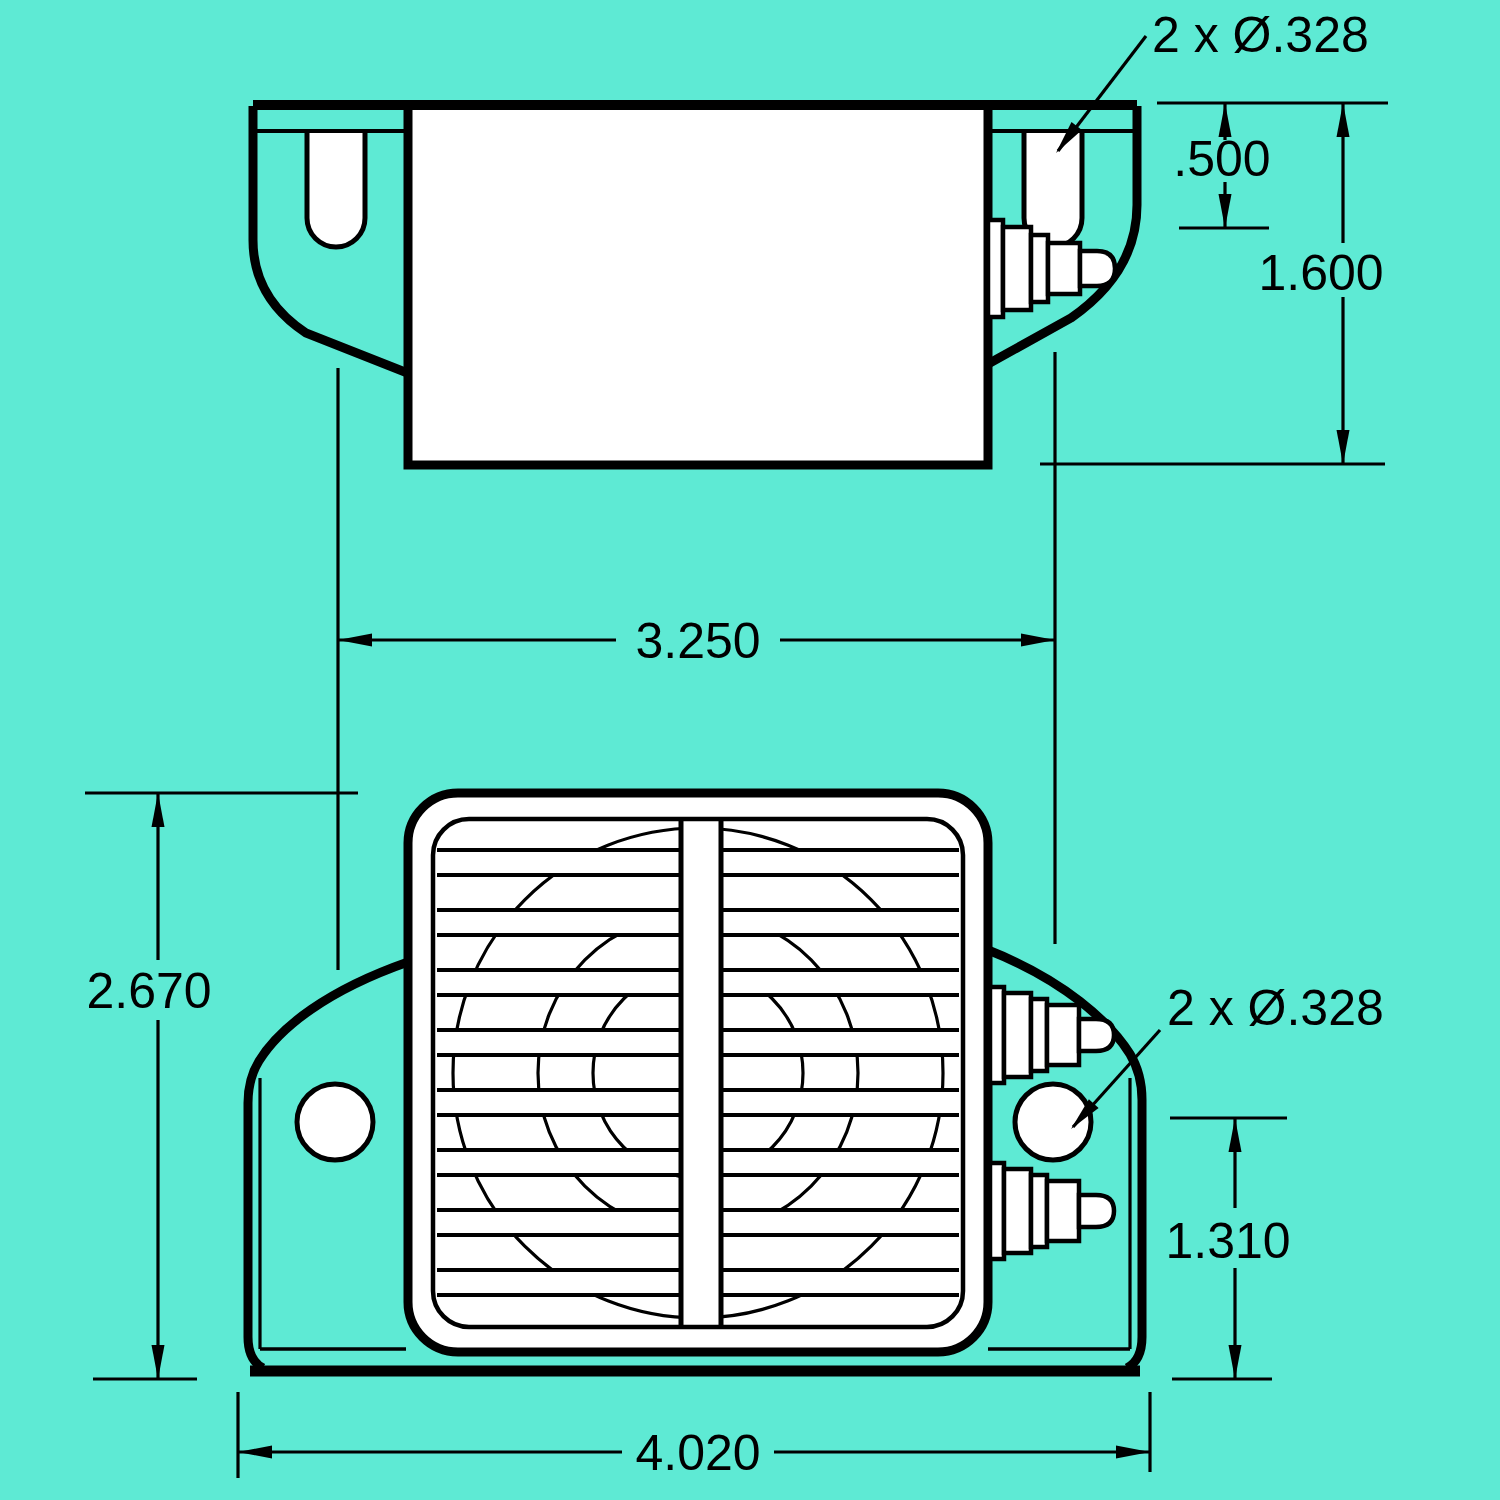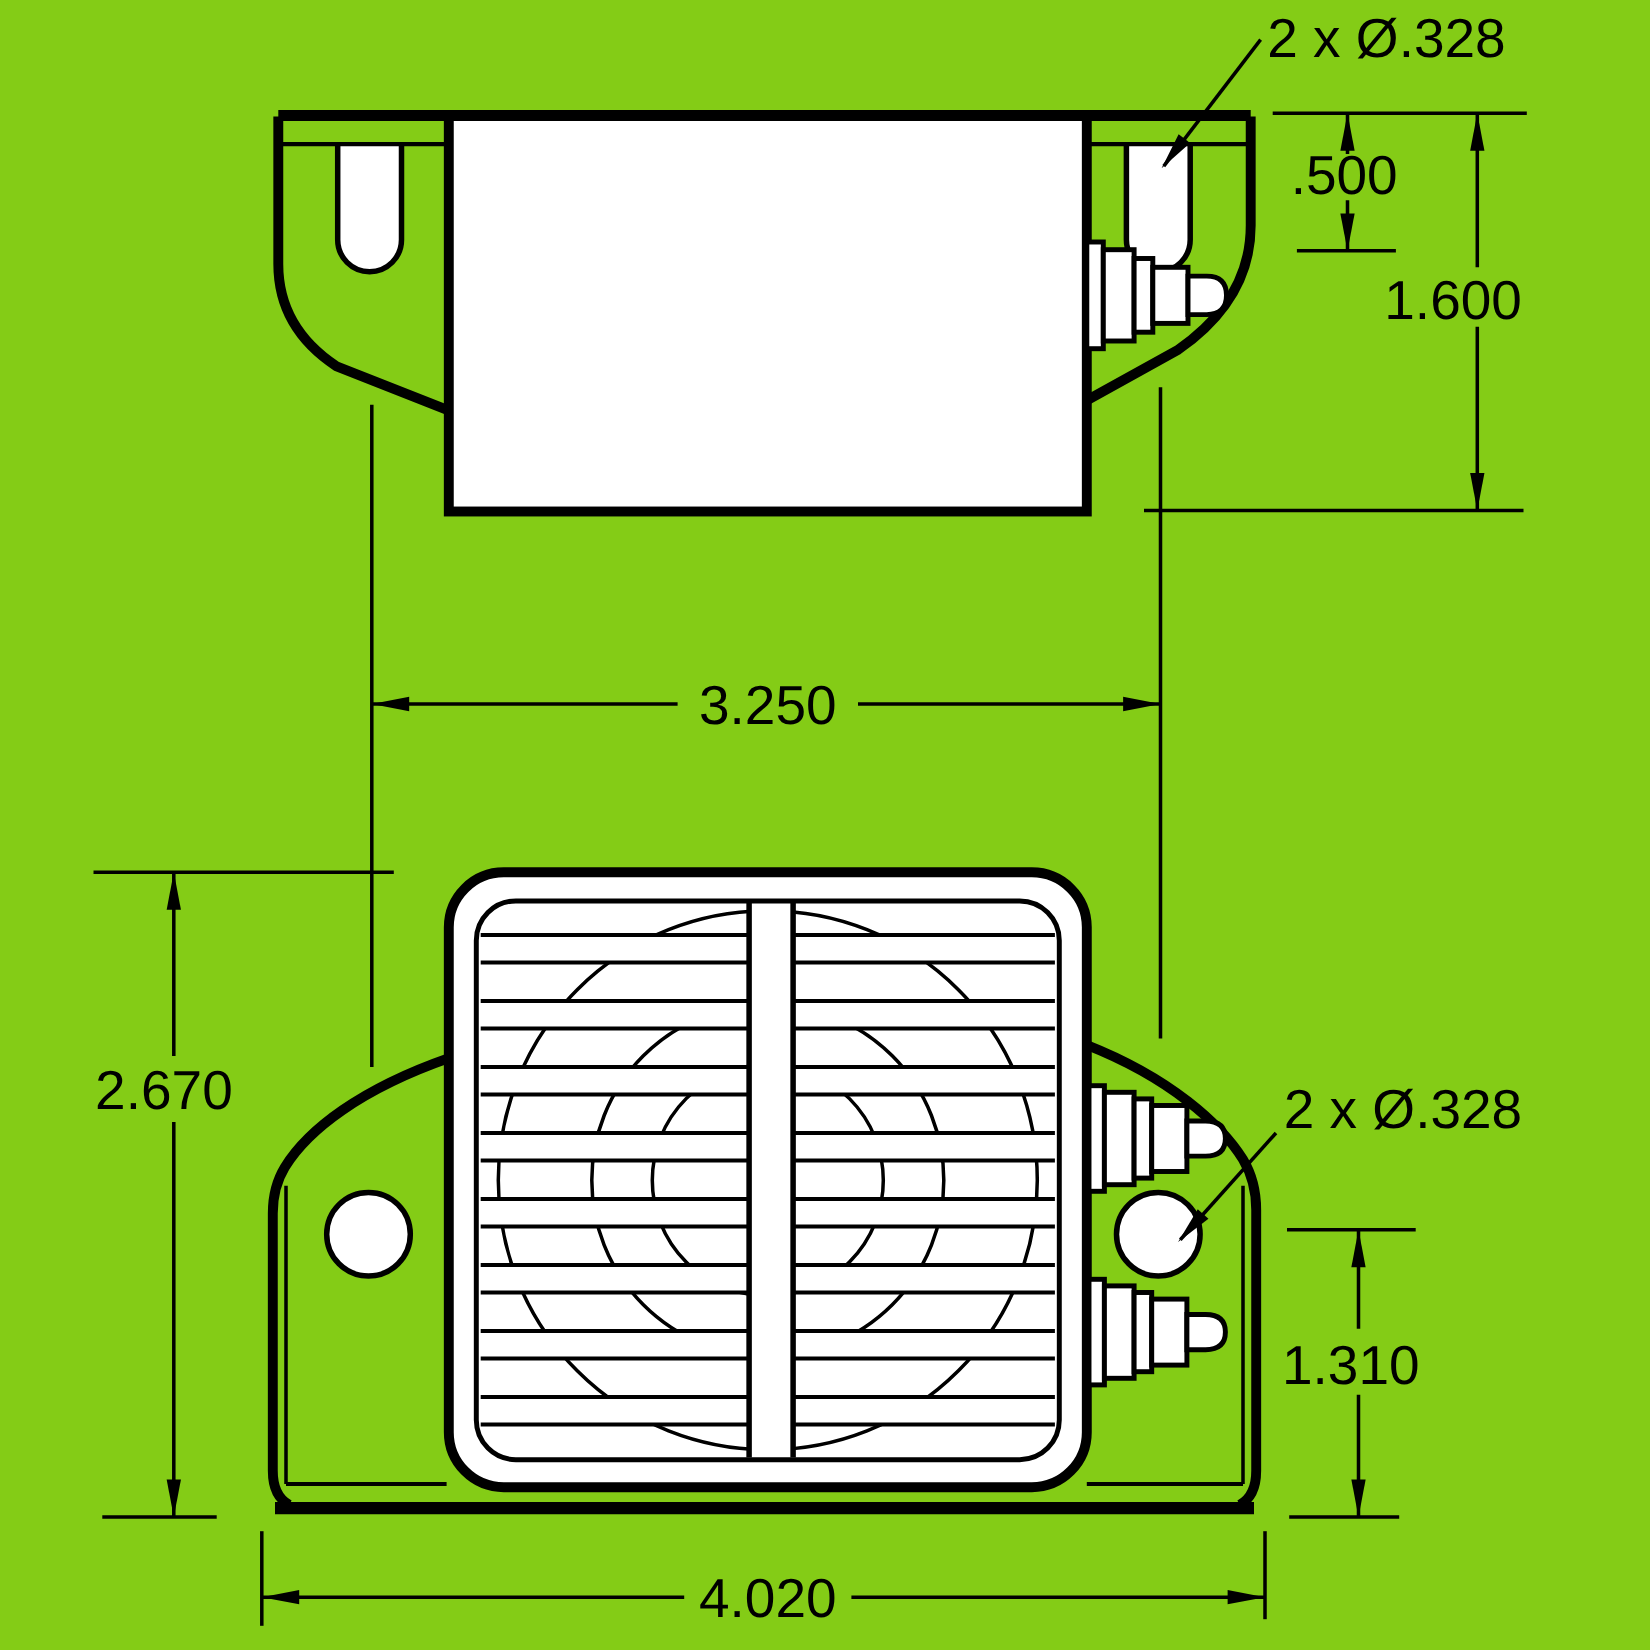--- a/index.html
+++ b/index.html
@@ -1,16 +1,16 @@
 <!DOCTYPE html>
 <html><head>
 <meta charset="utf-8">
 <style>
   html,body{margin:0;padding:0;background:#ffffff;}
-  .sheet{position:relative;width:1500px;height:1500px;background:#84cc16;overflow:hidden;}
+  .sheet{position:relative;width:1500px;height:1500px;background:#5eead4;overflow:hidden;}
   svg{display:block;width:1500px;height:1500px;}
   .ink{stroke:#000000;fill:none;stroke-linecap:butt;stroke-linejoin:miter;}
   .fillw{fill:#ffffff;}
   .solid{fill:#000000;stroke:none;}
   text{font-family:"Liberation Sans","DejaVu Sans",sans-serif;font-size:50px;fill:#000000;letter-spacing:0px;}
   .mid{text-anchor:middle;}
   .start{text-anchor:start;}
 </style>
 </head>
 <body>

